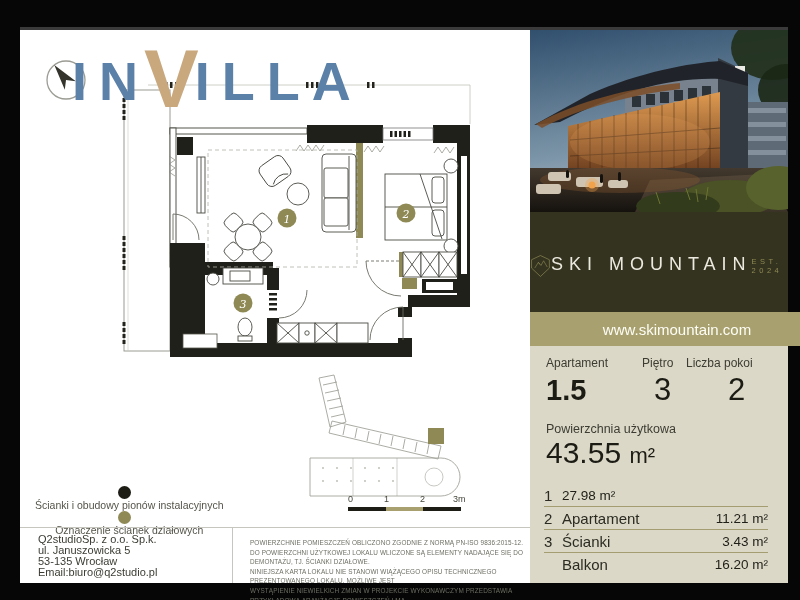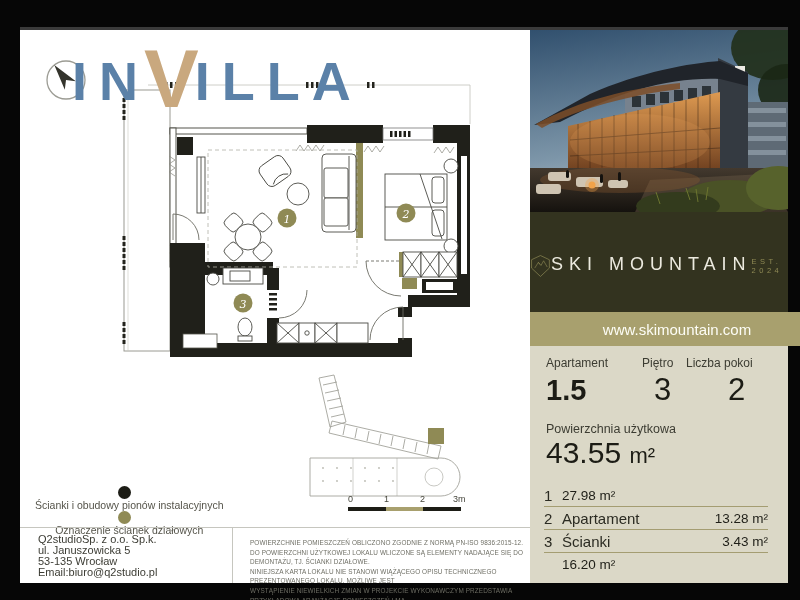--- a/index.html
+++ b/index.html
@@ -449,28 +449,29 @@
       </span>
 
       <div class="roomtable">
         <div class="room-row lined">
           <span class="room-no">1</span>
           <span class="room-area">27.98 m²</span>
         </div>
         <div class="room-row lined">
           <span class="room-no">2</span>
           <span class="room-name">Apartament</span>
-          <span class="room-area">13.28 m²</span>
+          <span class="room-area">11.21 m²</span>
         </div>
         <div class="room-row lined">
           <span class="room-no">3</span>
           <span class="room-name">Ścianki</span>
           <span class="room-area">3.43 m²</span>
         </div>
         <div class="room-row">
           <span class="room-no"></span>
+          <span class="room-name">Balkon</span>
           <span class="room-area">16.20 m²</span>
         </div>
       </div>
     </div>
 
   </div>
 </div>
 
 </body></html>

